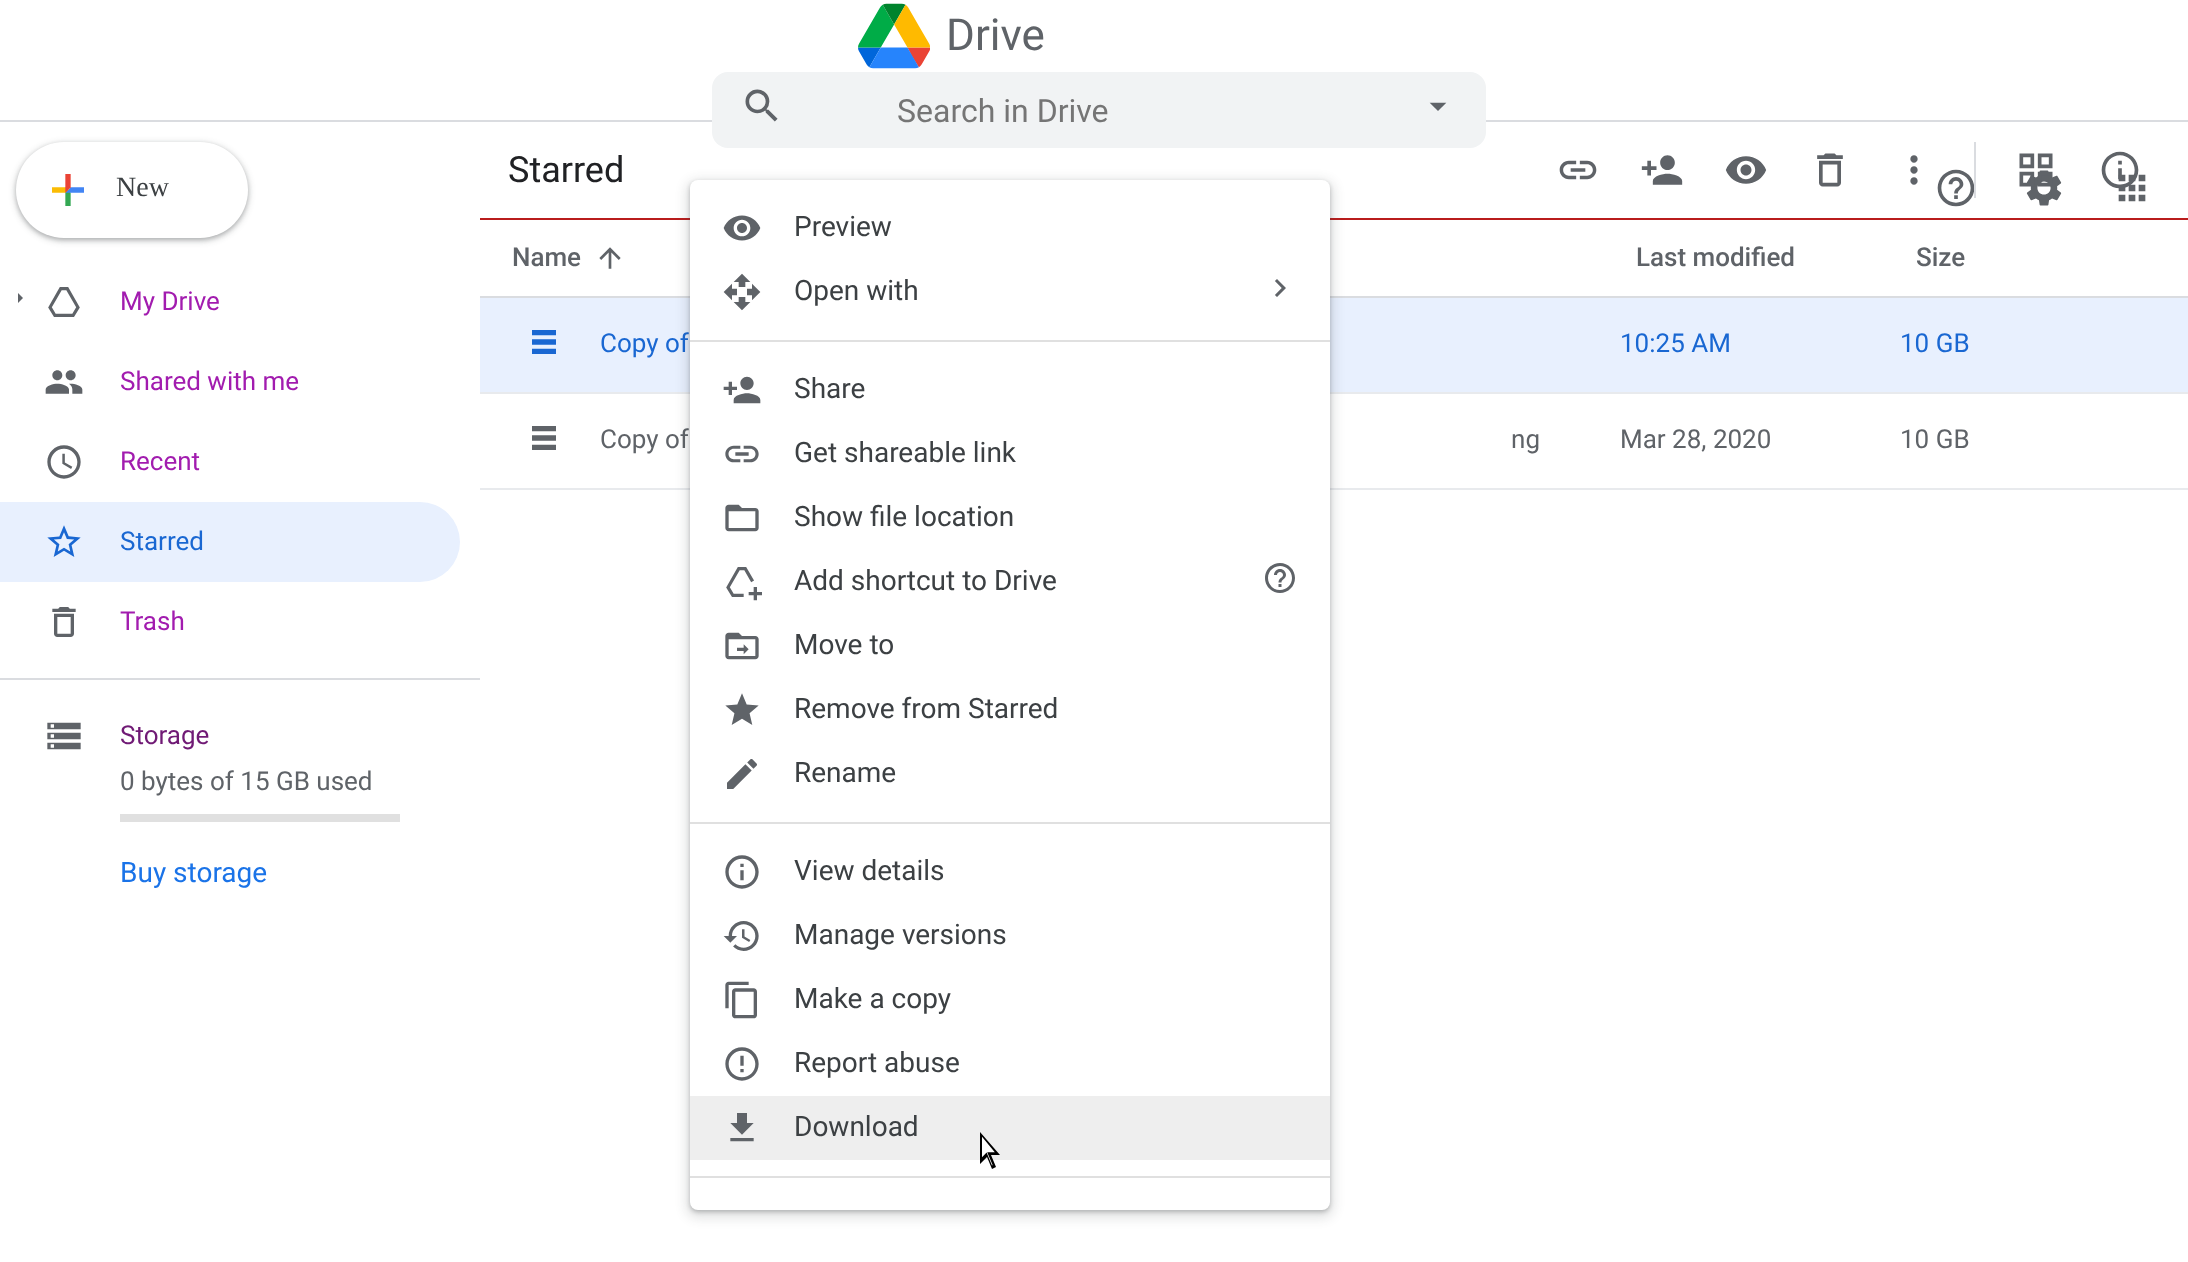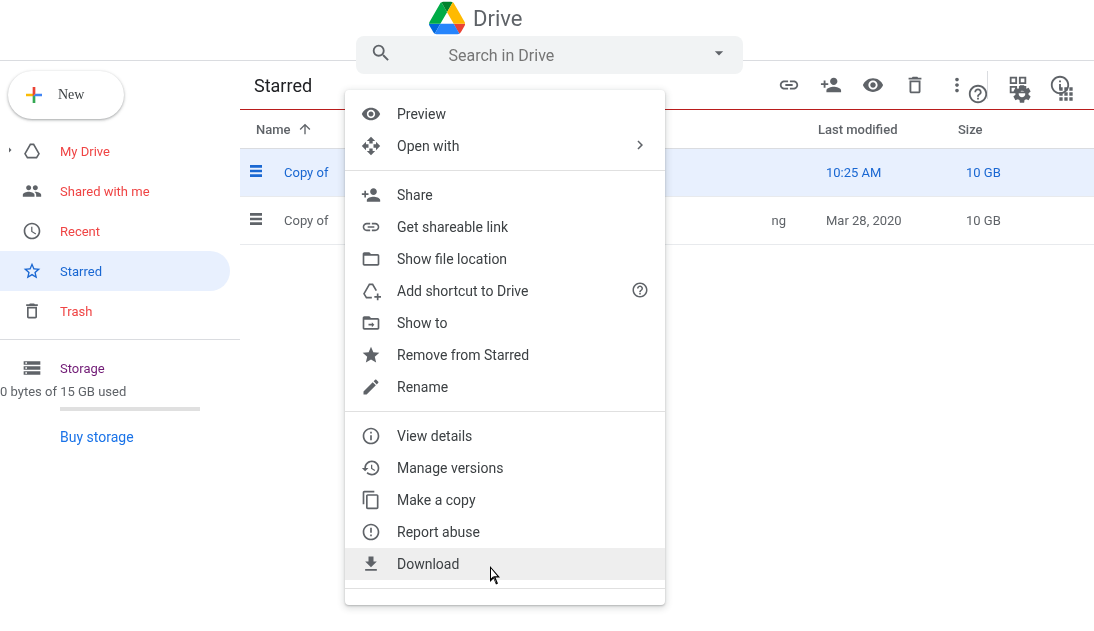--- a/index.html
+++ b/index.html
@@ -13,43 +13,43 @@
 .search-input { flex: 1; border: none; background: transparent; font-size: 16px; color: #5f6368; outline: none; padding: 0 8px; }
 .search-dd { color: #5f6368; padding: 6px; }
 .header-icons { display: flex; align-items: center; gap: 4px; margin-left: auto; }
 .header-icon-btn { width: 40px; height: 40px; display: flex; align-items: center; justify-content: center; border-radius: 50%; color: #5f6368; cursor: pointer; }
 .divider { height: 1px; background: #dadce0; width: 100%; }
 .body { display: flex; height: calc(100% - 61px); }
 .sidebar { width: 240px; padding-top: 10px; }
 .new-btn { margin: 0 0 12px 8px; width: 116px; height: 48px; border-radius: 24px; box-shadow: 0 1px 2px rgba(60,64,67,.3), 0 1px 3px 1px rgba(60,64,67,.15); display: flex; align-items: center; background: #fff; cursor: pointer; padding-left: 14px; }
 .new-plus { width: 24px; height: 24px; margin-right: 12px; }
 .new-label { font-size: 14px; font-weight: 500; color: #3c4043; font-family: Liberation Serif, serif; }
-.nav-item { height: 40px; display: flex; align-items: center; padding-left: 22px; border-radius: 0 20px 20px 0; margin-right: 10px; cursor: pointer; font-size: 13px; color: #ef4444; position: relative; }
+.nav-item { height: 40px; display: flex; align-items: center; padding-left: 22px; border-radius: 0 20px 20px 0; margin-right: 10px; cursor: pointer; font-size: 13px; color: #a21caf; position: relative; }
 .nav-item .chev { position: absolute; left: 4px; color: #5f6368; }
 .nav-item svg.nav-ico { margin-right: 18px; width: 20px; height: 20px; fill: #5f6368; }
 .nav-item.active { background: #e8f0fe; color: #1967d2; }
 .nav-item.active svg.nav-ico { fill: #1967d2; }
 .sidebar-sep { height: 1px; background: #dadce0; margin: 8px 0; }
 .storage-row { display: flex; align-items: center; padding-left: 22px; height: 40px; font-size: 13px; color: #701a75; }
 .storage-row svg { margin-right: 18px; fill: #5f6368; }
-.storage-text { font-size: 13px; color: #5f6368; margin-top: -4px; }
+.storage-text { font-size: 13px; color: #5f6368; padding-left: 60px; margin-top: -4px; }
 .storage-bar { height: 4px; background: #e0e0e0; margin: 8px 0 0 60px; width: 140px; }
 .buy-link { color: #1a73e8; font-size: 14px; padding-left: 60px; margin-top: 18px; cursor: pointer; }
 .main { flex: 1; display: flex; flex-direction: column; border-left: 0; }
 .toolbar { height: 48px; display: flex; align-items: center; padding: 0 14px; }
 .page-title { font-size: 18px; color: #202124; flex: 1; }
 .toolbar-icons { display: flex; align-items: center; gap: 2px; }
 .tool-btn { width: 40px; height: 40px; display: flex; align-items: center; justify-content: center; color: #5f6368; cursor: pointer; }
 .tool-sep { width: 1px; height: 28px; background: #dadce0; margin: 0 8px; }
 .table-head { height: 40px; display: flex; align-items: center; border-top: 1px solid #b91c1c; border-bottom: 1px solid #dadce0; padding: 0 16px; font-size: 13px; font-weight: 500; color: #5f6368; }
 .col-name { flex: 1; display: flex; align-items: center; gap: 6px; }
 .col-mod { width: 140px; }
 .col-size { width: 120px; }
 .rows { flex: 1; overflow-y: auto; position: relative; }
-.row { height: 48px; display: flex; align-items: center; padding: 0 8px; font-size: 13px; color: #5f6368; border-bottom: 1px solid #e8eaed; }
+.row { height: 48px; display: flex; align-items: center; padding: 0 24px; font-size: 13px; color: #5f6368; border-bottom: 1px solid #e8eaed; }
 .row.selected { background: #e8f0fe; color: #1967d2; }
 .row .file-ico { width: 20px; margin-right: 16px; }
 .row .file-name { flex: 1; }
 .row .mod { width: 140px; }
 .row .size { width: 120px; }
 .context-menu { position: absolute; left: 345px; top: 90px; width: 320px; background: #fff; border-radius: 4px; box-shadow: 0 2px 6px 2px rgba(60,64,67,.15), 0 1px 2px rgba(60,64,67,.3); padding: 8px 0; z-index: 100; }
 .menu-item { height: 32px; display: flex; align-items: center; padding: 0 16px; font-size: 14px; color: #3c4043; cursor: pointer; position: relative; }
 .menu-item.highlighted { background: #eeeeee; }
 .menu-item svg.mi { width: 20px; height: 20px; margin-right: 16px; fill: #5f6368; }
 .menu-item .trail { position: absolute; right: 16px; color: #5f6368; }
@@ -284,21 +284,21 @@
     <span>Add shortcut to Drive</span>
     <span class="trail"><svg width="18" height="18" viewBox="0 0 24 24" fill="#5f6368">
           <path d="M11 18h2v-2h-2v2zm1-16C6.48 2 2 6.48 2 12s4.48 10 10 10 10-4.48 10-10S17.52 2 12 2zm0 18c-4.41 0-8-3.59-8-8s3.59-8 8-8 8 3.59 8 8-3.59 8-8 8zm0-14c-2.21 0-4 1.79-4 4h2c0-1.1.9-2 2-2s2 .9 2 2c0 2-3 1.75-3 5h2c0-2.25 3-2.5 3-5 0-2.21-1.79-4-4-4z"></path>
         </svg></span>
   </div>
   <div class="menu-item">
     <svg class="mi" viewBox="0 0 24 24">
         <path d="M20 6h-8l-2-2H4c-1.1 0-2 .9-2 2v12c0 1.1.9 2 2 2h16c1.1 0 2-.9 2-2V8c0-1.1-.9-2-2-2zm0 12H4V8h16v10zm-8.01-9L8 12.99 9.41 14.4l1.59-1.59V17h2v-4.18l1.59 1.59 1.41-1.41L11.99 9z" opacity="0"></path>
         <path d="M20 6h-8l-2-2H4c-1.1 0-2 .9-2 2v12c0 1.1.9 2 2 2h16c1.1 0 2-.9 2-2V8c0-1.1-.9-2-2-2zm0 12H4V8h16v10zm-7-7v2H9v2h4v2l3-3-3-3z"></path>
       </svg>
-    <span>Show to</span>
+    <span>Move to</span>
   </div>
   <div class="menu-item">
     <svg class="mi" viewBox="0 0 24 24">
         <path d="M12 17.27L18.18 21l-1.64-7.03L22 9.24l-7.19-.61L12 2 9.19 8.63 2 9.24l5.46 4.73L5.82 21z"></path>
       </svg>
     <span>Remove from Starred</span>
   </div>
   <div class="menu-item">
     <svg class="mi" viewBox="0 0 24 24">
         <path d="M3 17.25V21h3.75L17.81 9.94l-3.75-3.75L3 17.25zM20.71 7.04c.39-.39.39-1.02 0-1.41l-2.34-2.34c-.39-.39-1.02-.39-1.41 0l-1.83 1.83 3.75 3.75 1.83-1.83z"></path>

